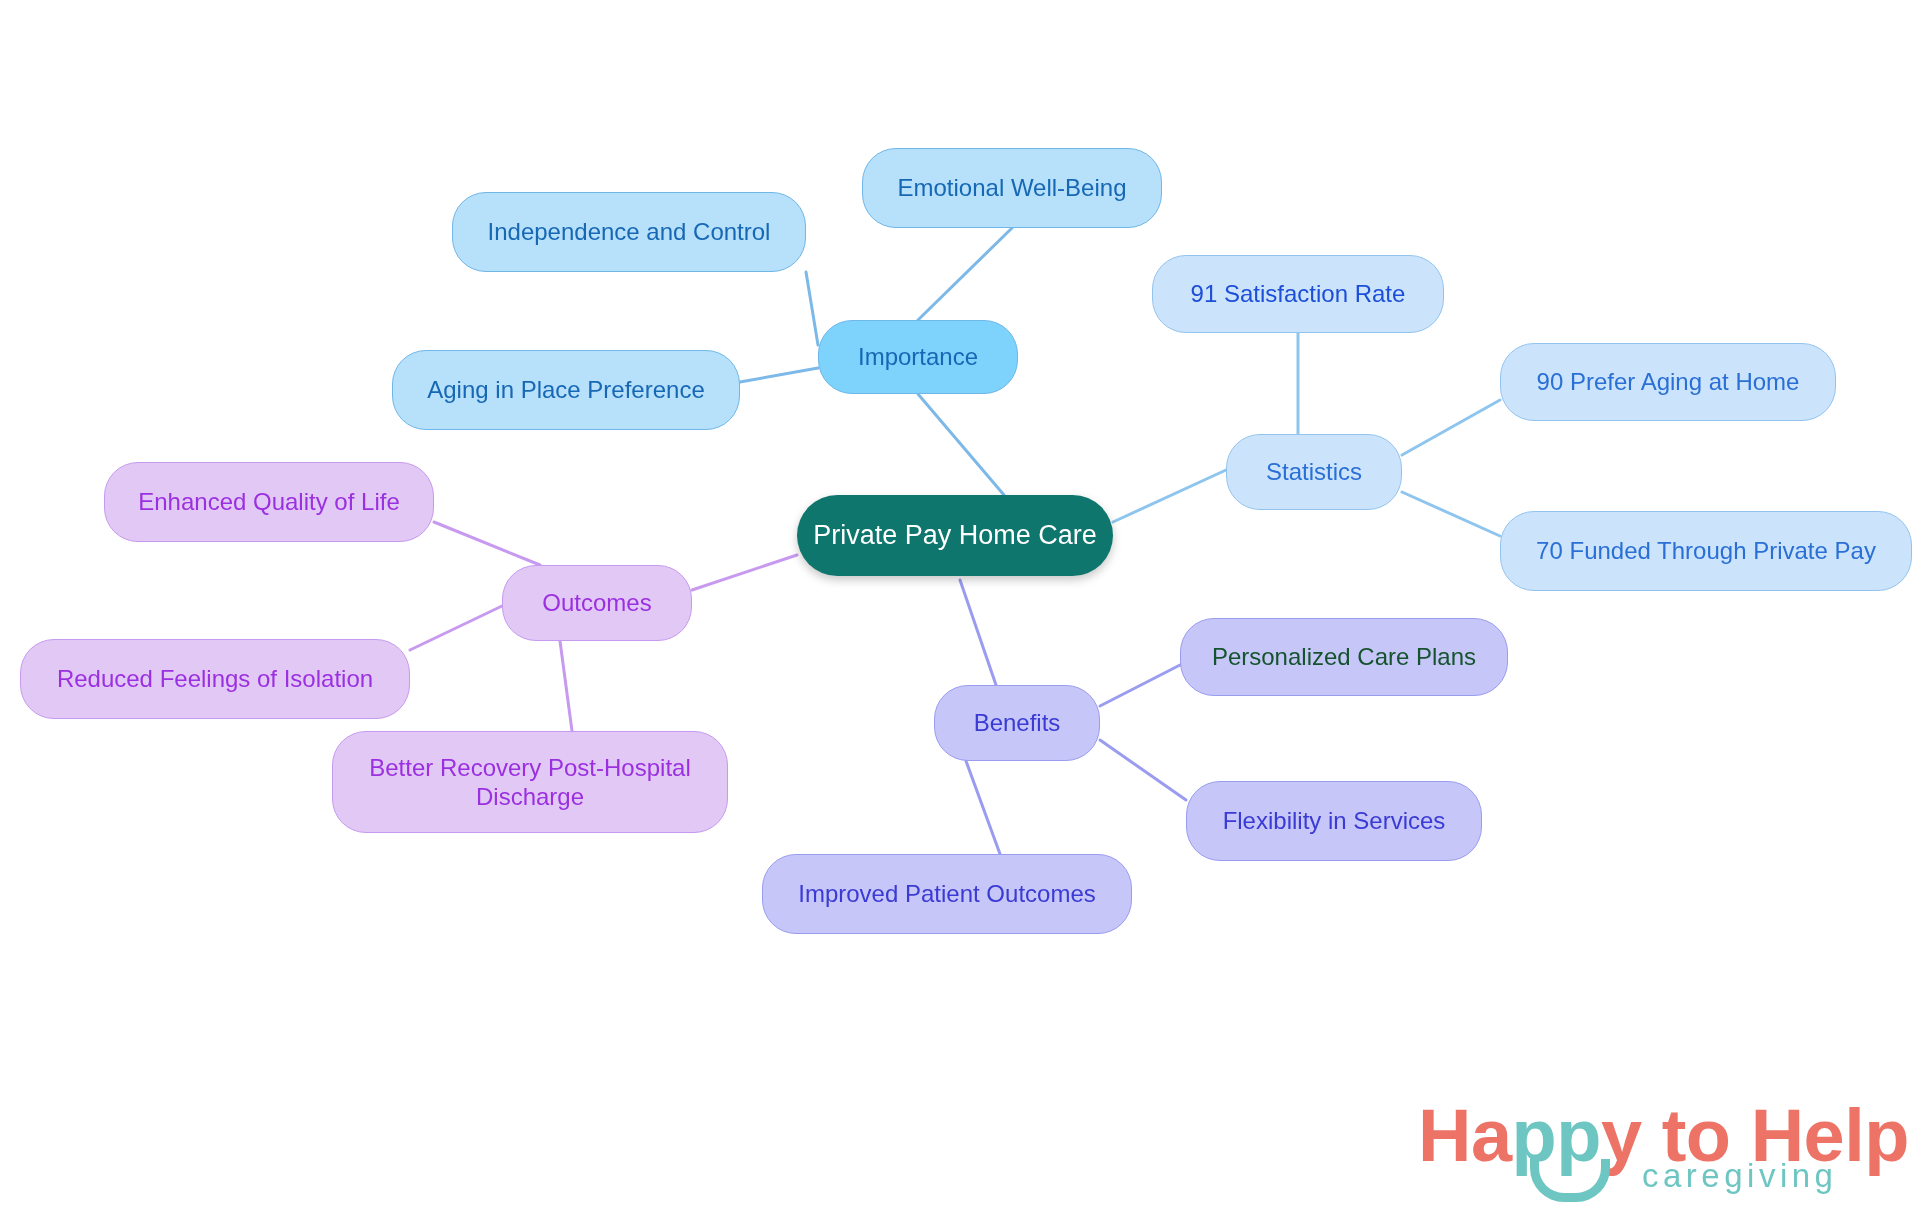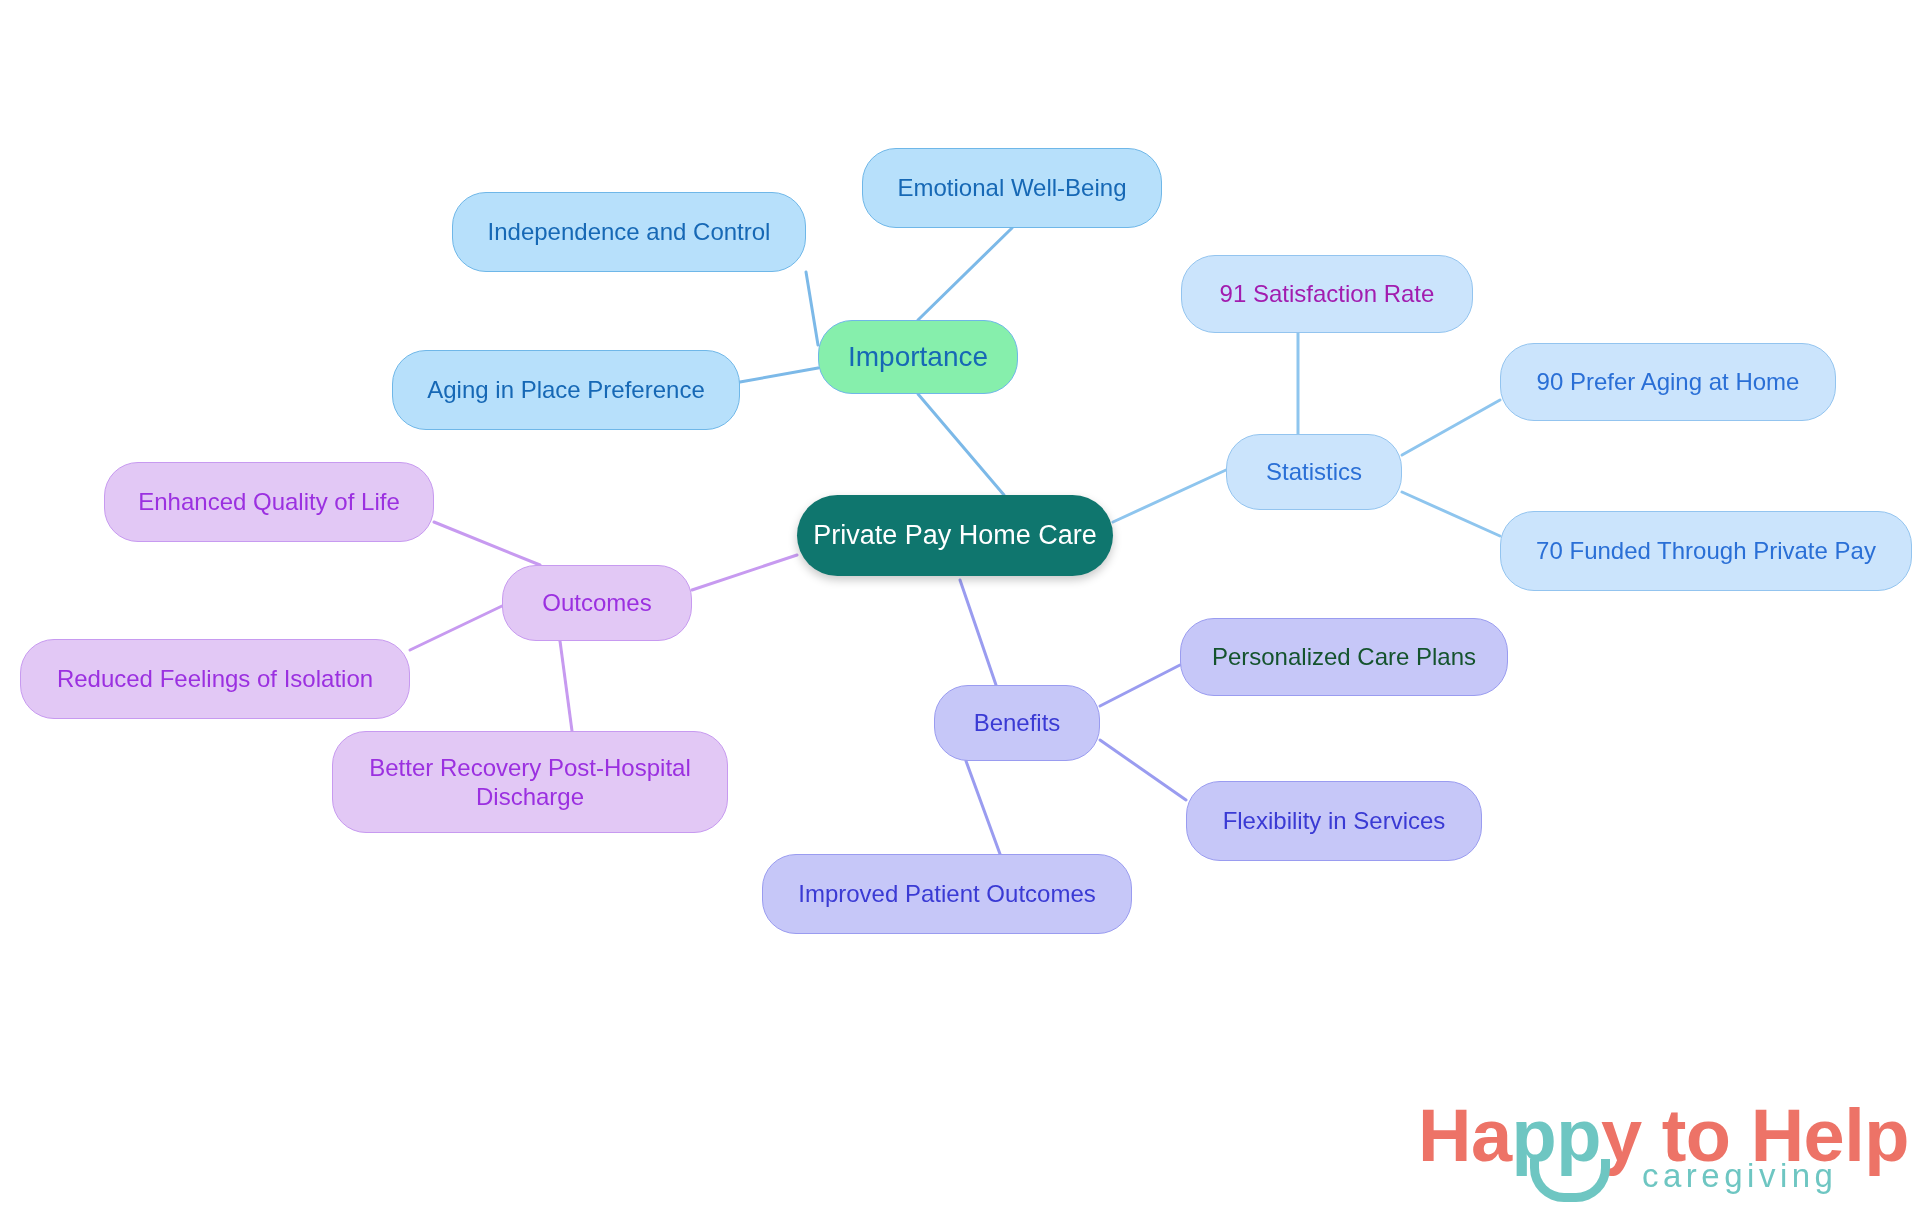--- a/index.html
+++ b/index.html
@@ -99,26 +99,26 @@
       <line x1="1100" y1="706" x2="1180" y2="665" stroke="#9a9cf0" stroke-width="3" stroke-linecap="round"></line>
       <line x1="1100" y1="740" x2="1186" y2="800" stroke="#9a9cf0" stroke-width="3" stroke-linecap="round"></line>
       <line x1="966" y1="761" x2="1000" y2="854" stroke="#9a9cf0" stroke-width="3" stroke-linecap="round"></line>
       <line x1="797" y1="555" x2="692" y2="590" stroke="#c79af0" stroke-width="3" stroke-linecap="round"></line>
       <line x1="540" y1="565" x2="434" y2="522" stroke="#c79af0" stroke-width="3" stroke-linecap="round"></line>
       <line x1="502" y1="606" x2="410" y2="650" stroke="#c79af0" stroke-width="3" stroke-linecap="round"></line>
       <line x1="560" y1="641" x2="572" y2="731" stroke="#c79af0" stroke-width="3" stroke-linecap="round"></line>
     </svg>
   <div id="nodes">
       <div class="node root" style="left: 797px; top: 495px; width: 316px; height: 81px; background: #0f766e; border-color: transparent; color: rgb(255, 255, 255); font-size: 27px;">Private Pay Home Care</div>
-      <div class="node branch" style="left: 818px; top: 320px; width: 200px; height: 74px; background: #86efac; border-color: rgb(111, 183, 232); color: rgb(22, 104, 181); font-size: 28px;">Importance</div>
+      <div class="node branch" style="left: 818px; top: 320px; width: 200px; height: 74px; background: #7dd3fc; border-color: rgb(111, 183, 232); color: rgb(22, 104, 181); font-size: 24px;">Importance</div>
       <div class="node leaf" style="left: 862px; top: 148px; width: 300px; height: 80px; background: rgb(183, 224, 251); border-color: rgb(111, 183, 232); color: rgb(22, 104, 181); font-size: 24px;">Emotional Well-Being</div>
       <div class="node leaf" style="left: 452px; top: 192px; width: 354px; height: 80px; background: rgb(183, 224, 251); border-color: rgb(111, 183, 232); color: rgb(22, 104, 181); font-size: 24px;">Independence and Control</div>
       <div class="node leaf" style="left: 392px; top: 350px; width: 348px; height: 80px; background: rgb(183, 224, 251); border-color: rgb(111, 183, 232); color: rgb(22, 104, 181); font-size: 24px;">Aging in Place Preference</div>
       <div class="node branch" style="left: 1226px; top: 434px; width: 176px; height: 76px; background: rgb(203, 228, 252); border-color: rgb(147, 196, 239); color: rgb(42, 111, 214); font-size: 24px;">Statistics</div>
-      <div class="node leaf" style="left: 1181px; top: 255px; width: 292px; height: 78px; background: rgb(203, 228, 252); border-color: rgb(147, 196, 239); color: #a21caf; font-size: 24px;">91 Satisfaction Rate</div>
+      <div class="node leaf" style="left: 1152px; top: 255px; width: 292px; height: 78px; background: rgb(203, 228, 252); border-color: rgb(147, 196, 239); color: #1d4ed8; font-size: 24px;">91 Satisfaction Rate</div>
       <div class="node leaf" style="left: 1500px; top: 343px; width: 336px; height: 78px; background: rgb(203, 228, 252); border-color: rgb(147, 196, 239); color: rgb(42, 111, 214); font-size: 24px;">90 Prefer Aging at Home</div>
       <div class="node leaf" style="left: 1500px; top: 511px; width: 412px; height: 80px; background: rgb(203, 228, 252); border-color: rgb(147, 196, 239); color: rgb(42, 111, 214); font-size: 24px;">70 Funded Through Private Pay</div>
       <div class="node branch" style="left: 934px; top: 685px; width: 166px; height: 76px; background: rgb(198, 199, 248); border-color: rgb(154, 156, 240); color: rgb(58, 58, 212); font-size: 24px;">Benefits</div>
       <div class="node leaf" style="left: 1180px; top: 618px; width: 328px; height: 78px; background: rgb(198, 199, 248); border-color: rgb(154, 156, 240); color: #14532d; font-size: 24px;">Personalized Care Plans</div>
       <div class="node leaf" style="left: 1186px; top: 781px; width: 296px; height: 80px; background: rgb(198, 199, 248); border-color: rgb(154, 156, 240); color: rgb(58, 58, 212); font-size: 24px;">Flexibility in Services</div>
       <div class="node leaf" style="left: 762px; top: 854px; width: 370px; height: 80px; background: rgb(198, 199, 248); border-color: rgb(154, 156, 240); color: rgb(58, 58, 212); font-size: 24px;">Improved Patient Outcomes</div>
       <div class="node branch" style="left: 502px; top: 565px; width: 190px; height: 76px; background: rgb(226, 200, 245); border-color: rgb(199, 154, 240); color: rgb(155, 48, 224); font-size: 24px;">Outcomes</div>
       <div class="node leaf" style="left: 104px; top: 462px; width: 330px; height: 80px; background: rgb(226, 200, 245); border-color: rgb(199, 154, 240); color: rgb(155, 48, 224); font-size: 24px; text-align: right;">Enhanced Quality of Life</div>
       <div class="node leaf" style="left: 20px; top: 623px; width: 390px; height: 80px; background: rgb(226, 200, 245); border-color: rgb(199, 154, 240); color: rgb(155, 48, 224); font-size: 24px; margin-top: 16px;">Reduced Feelings of Isolation</div>
       <div class="node leaf" style="left: 332px; top: 731px; width: 396px; height: 102px; background: rgb(226, 200, 245); border-color: rgb(199, 154, 240); color: rgb(155, 48, 224); font-size: 24px;">Better Recovery Post-Hospital

